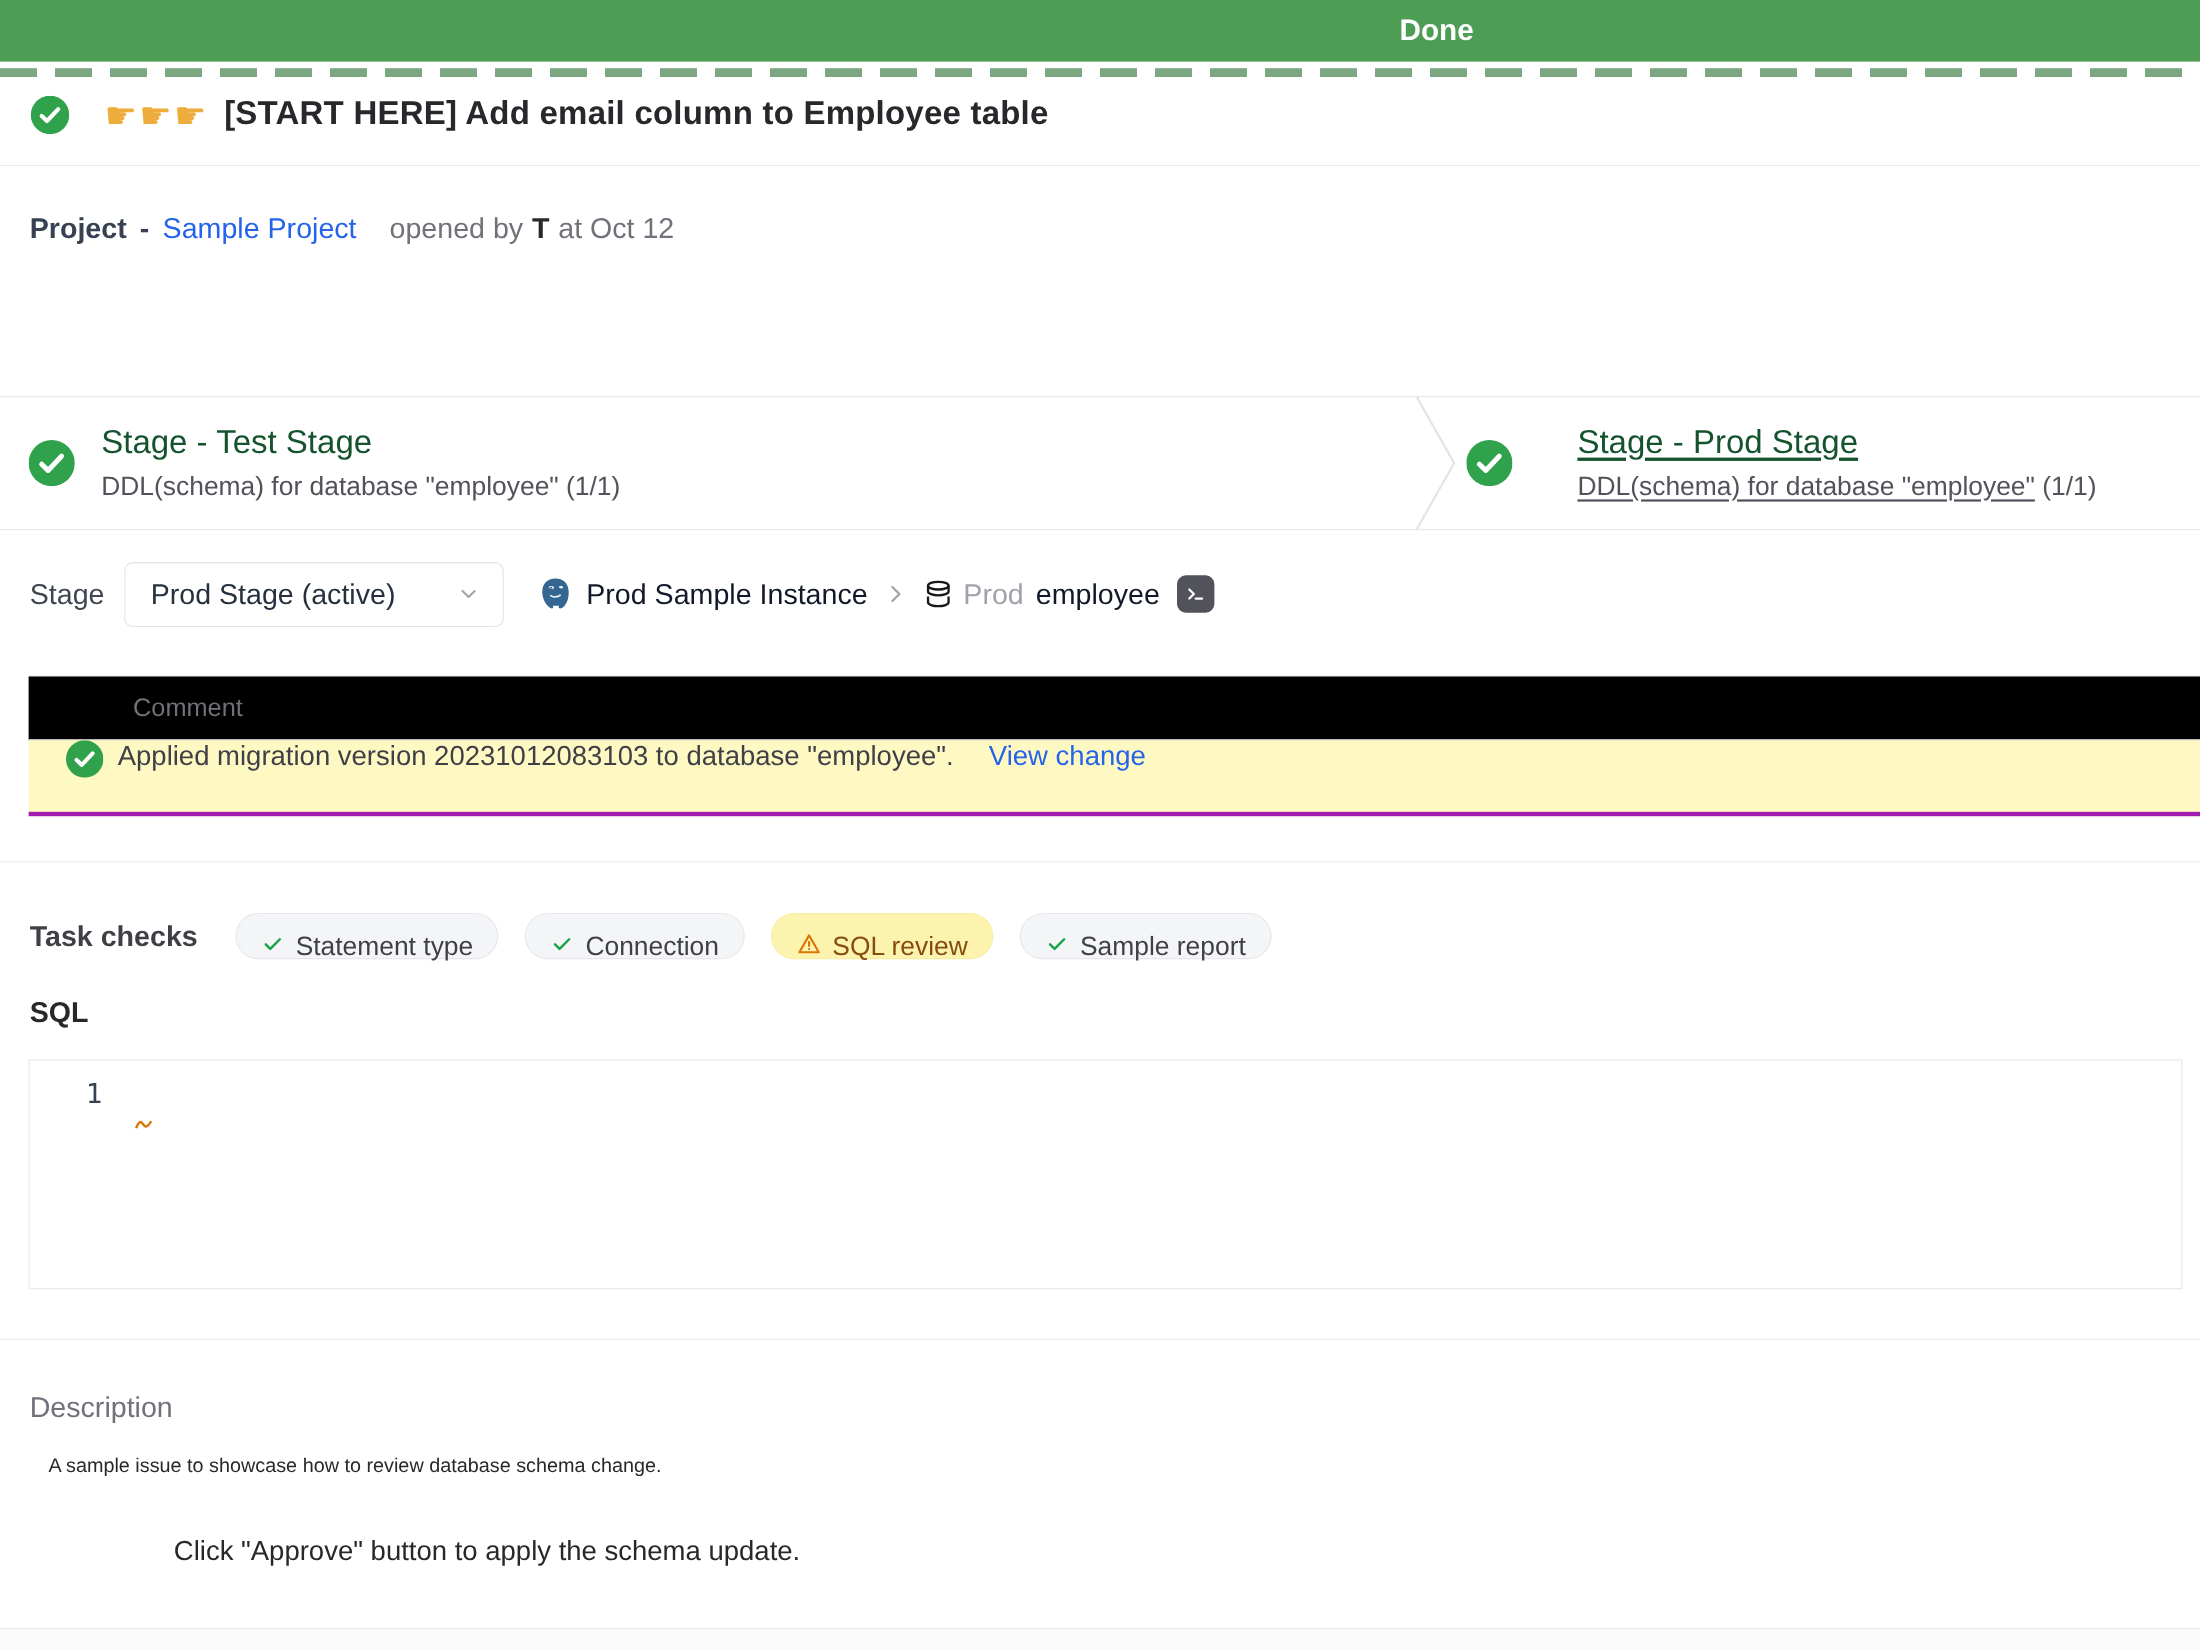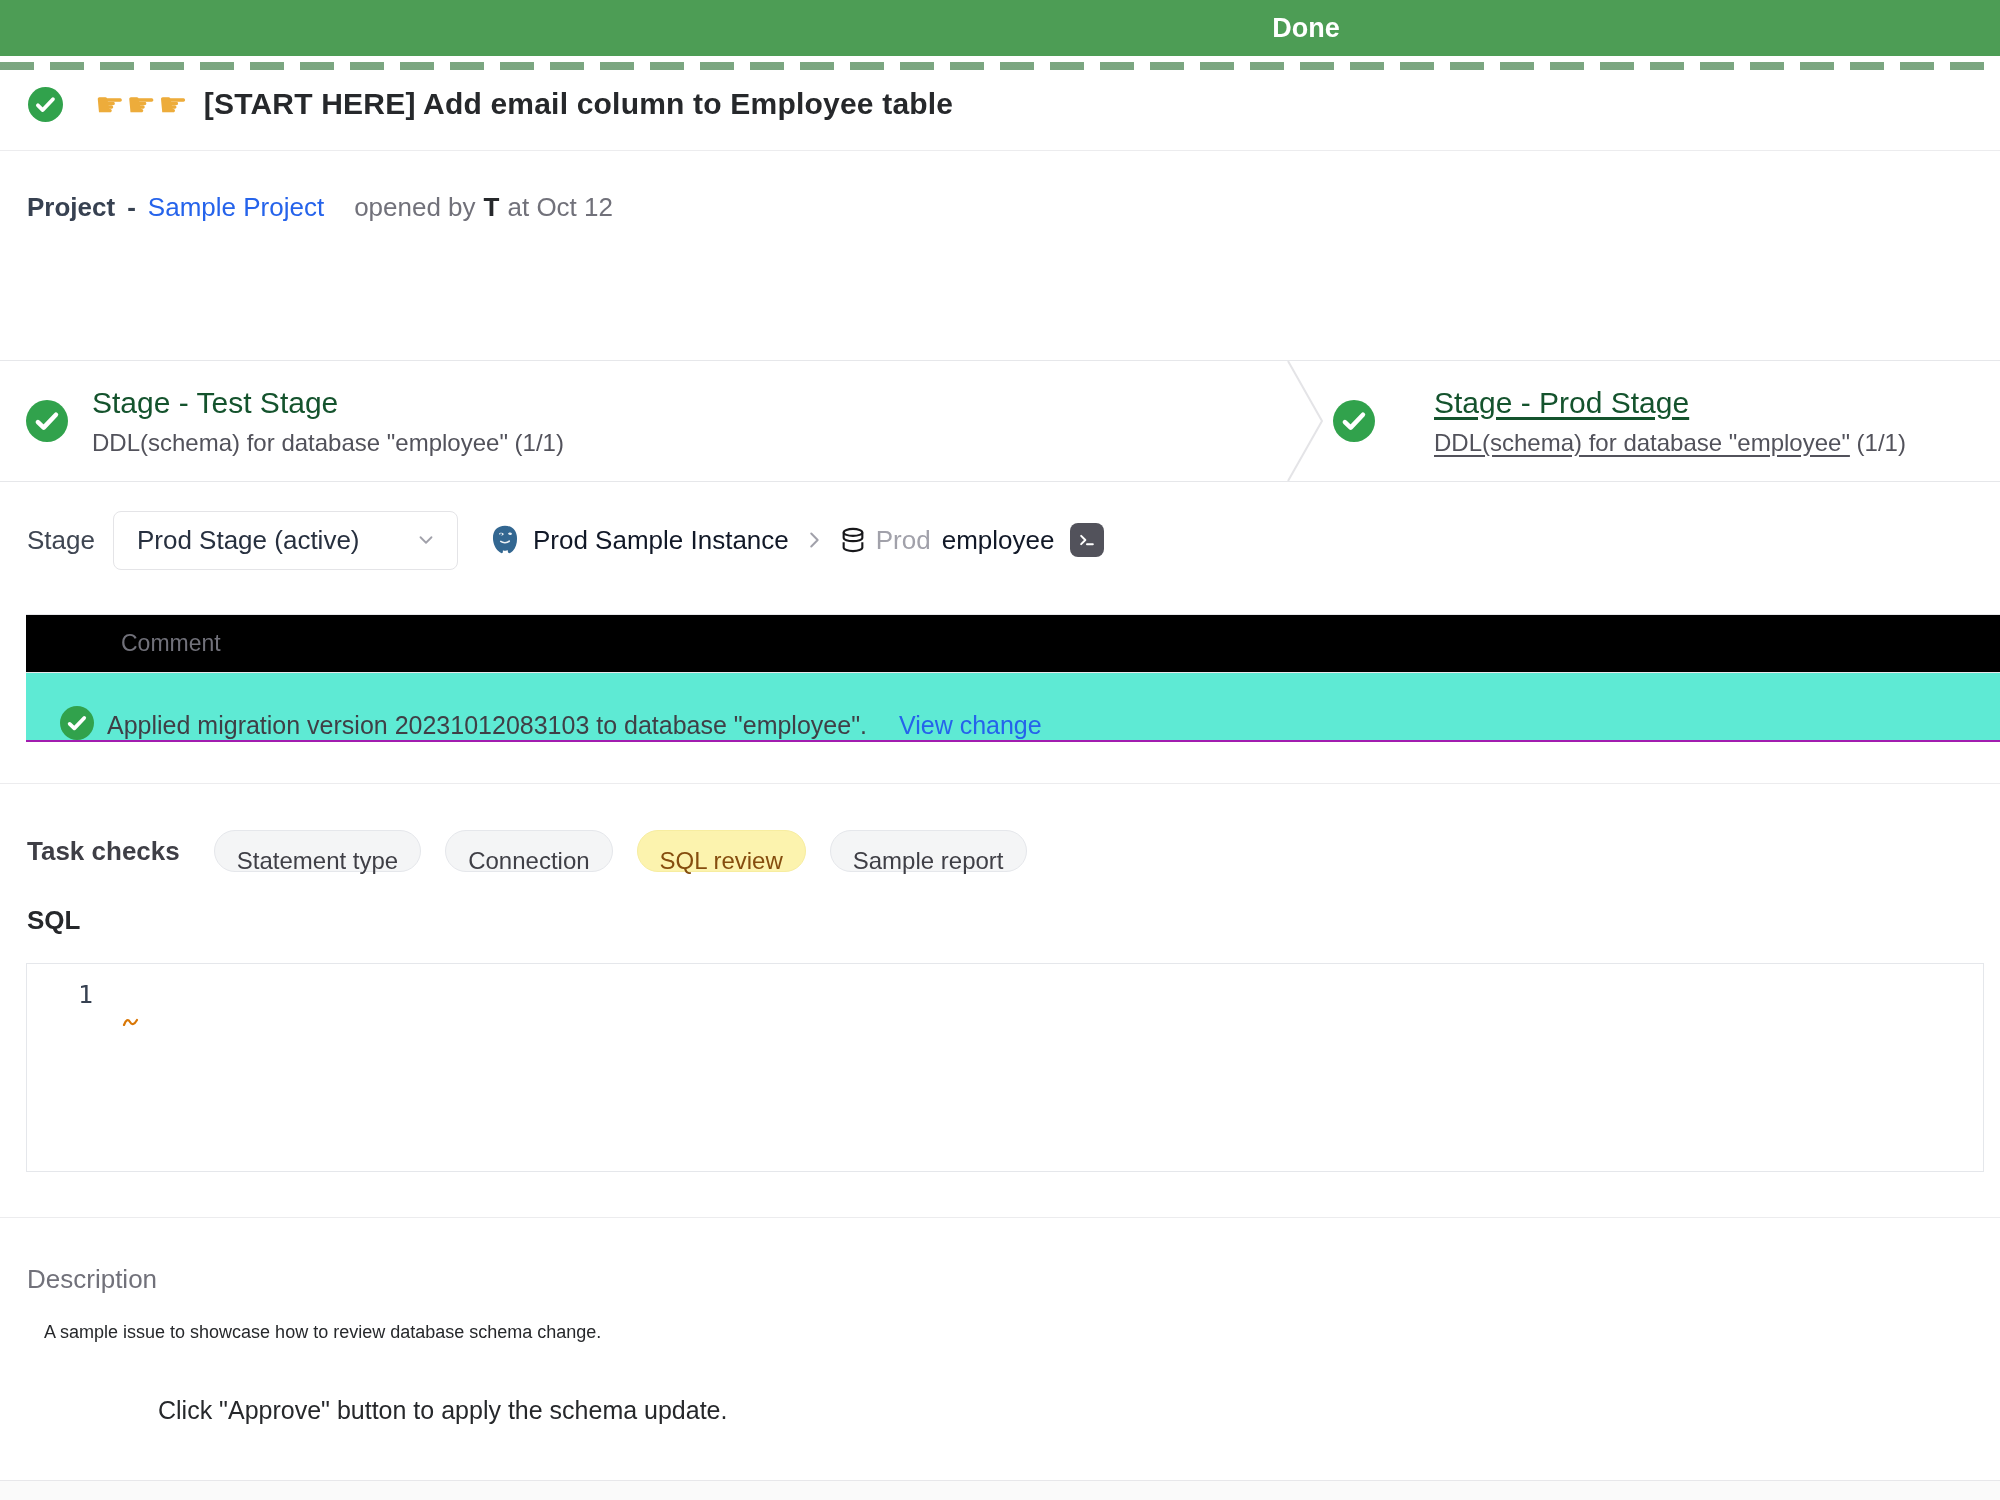--- a/index.html
+++ b/index.html
@@ -58,31 +58,31 @@
   .db-icon { width:28px; height:28px; margin-right:9px; }
   .crumb-muted { font-size:26px; color:#a1a1aa; margin-right:11px; }
   .term-btn { width:34px; height:34px; border-radius:8px; background:#52525b; margin-left:16px;
               display:flex; align-items:center; justify-content:center; cursor:pointer; }
 
   
   .comment-table { position:absolute; left:26px; top:614px; width:1974px; border-top:1px solid #e7e7ea; }
   .comment-head { height:58px; background:#000000; border-bottom:1px solid #e7e7ea;
                   display:flex; align-items:center; padding-left:95px; }
   .comment-head-label { font-size:23px; color:#71717a; }
-  .comment-row { height:69px; display:flex; align-items:flex-end; padding-left:34px;
-                 border-bottom:2px solid #a21caf; background:#5eead4; }
+  .comment-row { height:69px; display:flex; align-items:flex-start; padding-left:34px;
+                 border-bottom:4px solid #a21caf; background:#fef9c3; }
   .comment-row .check { width:34px; height:34px; margin-right:13px; flex:0 0 auto; }
   .comment-text { font-size:25px; color:#3f3f46; }
   .comment-link { font-size:25px; margin-left:32px; }
 
   
   .checks-row { position:absolute; left:27px; top:830px; height:42px; display:flex; align-items:center; }
   .checks-label { font-size:26px; font-weight:600; color:#3f3f46; margin-right:34px; }
   .pill { height:42px; border-radius:21px; display:flex; align-items:flex-start; padding:16px 22px;
-          margin-right:24px; cursor:pointer; font-size:24px;flex-direction:column; }
+          margin-right:24px; cursor:pointer; font-size:24px; }
   .pill.gray { background:#f4f5f6; border:1px solid #e5e7eb; color:#3f3f46; }
   .pill.warn { background:#fcf3ae; border:1px solid #f7eda0; color:#854d0e; }
   .pill svg, .pill .pill-ic { margin-right:10px; }
 
   
   .sql-heading { position:absolute; left:27px; top:905px; font-size:26px; font-weight:600; color:#26282b; }
   .sql-box { position:absolute; left:26px; top:963px; width:1958px; height:209px;
              border:1px solid #e5e7eb; background:#fff; }
   .gutter { position:absolute; left:38px; top:16px; width:28px; text-align:right;
             font-family:"DejaVu Sans Mono", monospace; font-size:25px; color:#374151; }

